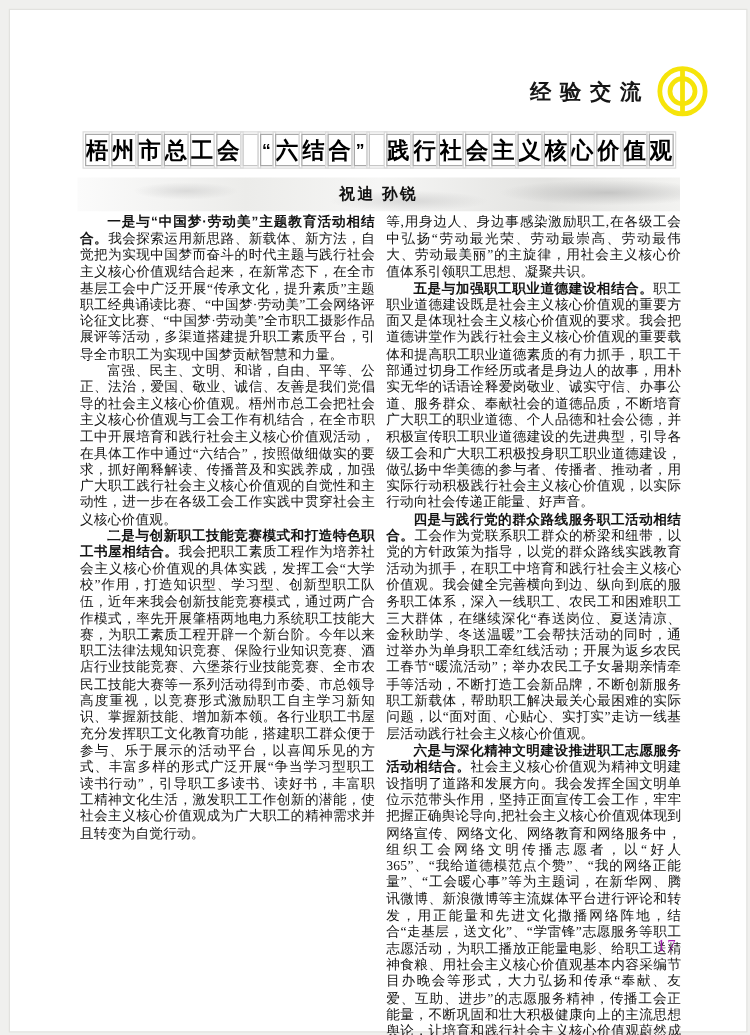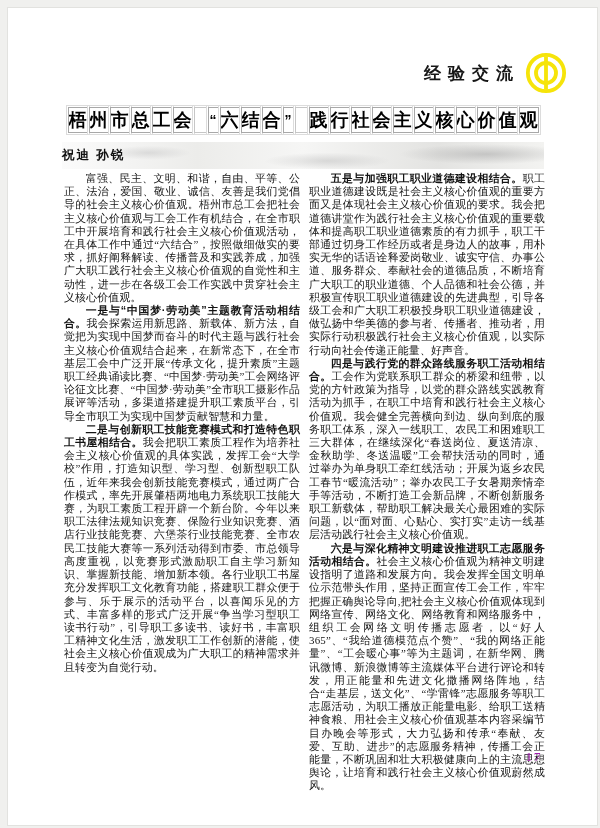--- a/index.html
+++ b/index.html
@@ -53,21 +53,21 @@
     line-height: 24px;
     text-align: center;
     overflow: hidden;
   }
   .tile.quote { width: 11px; font-size: 14px; }
   .tile.empty { width: 13px; border-color: #c6c6c6; }
   
   .authors-band {
     position: absolute;
     left: 54px; top: 134px; width: 482px; height: 27px;
-    display: flex; align-items: center; 
+    display: flex; align-items: center; justify-content: center;
     background:
       radial-gradient(ellipse 60px 10px at 18% 40%, rgba(190,190,190,.45), rgba(190,190,190,0) 70%),
       radial-gradient(ellipse 90px 12px at 55% 70%, rgba(175,175,175,.4), rgba(175,175,175,0) 70%),
       radial-gradient(ellipse 120px 14px at 88% 45%, rgba(160,160,160,.5), rgba(160,160,160,0) 72%),
       linear-gradient(90deg, #fbfbfb 0%, #ececea 28%, #f6f6f5 50%, #e3e3e1 78%, #f3f3f1 100%);
   }
   .authors {
     font-size: 12.5px;
     font-weight: bold;
     letter-spacing: 2px;
@@ -144,25 +144,26 @@
       <span class="tile">值</span>
       <span class="tile">观</span>
     </div>
 
   <div class="authors-band">
     <span class="authors">祝迪  孙锐</span>
   </div>
 
   <div class="columns">
     <div class="col" id="col-left">
+        <p><span class="lead">一是与“中国梦·劳动美”主题教育活动相结合。</span>我会探索运用新思路、新载体、新方法，自觉把为实现中国梦而奋斗的时代主题与践行社会主义核心价值观结合起来，在新常态下，在全市基层工会中广泛开展“传承文化，提升素质”主题职工经典诵读比赛、“中国梦·劳动美”工会网络评论征文比赛、“中国梦·劳动美”全市职工摄影作品展评等活动，多渠道搭建提升职工素质平台，引导全市职工为实现中国梦贡献智慧和力量。</p>
         <p>富强、民主、文明、和谐，自由、平等、公正、法治，爱国、敬业、诚信、友善是我们党倡导的社会主义核心价值观。梧州市总工会把社会主义核心价值观与工会工作有机结合，在全市职工中开展培育和践行社会主义核心价值观活动，在具体工作中通过“六结合”，按照做细做实的要求，抓好阐释解读、传播普及和实践养成，加强广大职工践行社会主义核心价值观的自觉性和主动性，进一步在各级工会工作实践中贯穿社会主义核心价值观。</p>
-        <p><span class="lead">一是与“中国梦·劳动美”主题教育活动相结合。</span>我会探索运用新思路、新载体、新方法，自觉把为实现中国梦而奋斗的时代主题与践行社会主义核心价值观结合起来，在新常态下，在全市基层工会中广泛开展“传承文化，提升素质”主题职工经典诵读比赛、“中国梦·劳动美”工会网络评论征文比赛、“中国梦·劳动美”全市职工摄影作品展评等活动，多渠道搭建提升职工素质平台，引导全市职工为实现中国梦贡献智慧和力量。</p>
         <p><span class="lead">二是与创新职工技能竞赛模式和打造特色职工书屋相结合。</span>我会把职工素质工程作为培养社会主义核心价值观的具体实践，发挥工会“大学校”作用，打造知识型、学习型、创新型职工队伍，近年来我会创新技能竞赛模式，通过两广合作模式，率先开展肇梧两地电力系统职工技能大赛，为职工素质工程开辟一个新台阶。今年以来职工法律法规知识竞赛、保险行业知识竞赛、酒店行业技能竞赛、六堡茶行业技能竞赛、全市农民工技能大赛等一系列活动得到市委、市总领导高度重视，以竞赛形式激励职工自主学习新知识、掌握新技能、增加新本领。各行业职工书屋充分发挥职工文化教育功能，搭建职工群众便于参与、乐于展示的活动平台，以喜闻乐见的方式、丰富多样的形式广泛开展“争当学习型职工读书行动”，引导职工多读书、读好书，丰富职工精神文化生活，激发职工工作创新的潜能，使社会主义核心价值观成为广大职工的精神需求并且转变为自觉行动。</p>
       </div>
     <div class="col" id="col-right">
+        <p class="no-indent">等,用身边人、身边事感染激励职工,在各级工会中弘扬“劳动最光荣、劳动最崇高、劳动最伟大、劳动最美丽”的主旋律，用社会主义核心价值体系引领职工思想、凝聚共识。</p>
         <p><span class="lead">五是与加强职工职业道德建设相结合。</span>职工职业道德建设既是社会主义核心价值观的重要方面又是体现社会主义核心价值观的要求。我会把道德讲堂作为践行社会主义核心价值观的重要载体和提高职工职业道德素质的有力抓手，职工干部通过切身工作经历或者是身边人的故事，用朴实无华的话语诠释爱岗敬业、诚实守信、办事公道、服务群众、奉献社会的道德品质，不断培育广大职工的职业道德、个人品德和社会公德，并积极宣传职工职业道德建设的先进典型，引导各级工会和广大职工积极投身职工职业道德建设，做弘扬中华美德的参与者、传播者、推动者，用实际行动积极践行社会主义核心价值观，以实际行动向社会传递正能量、好声音。</p>
         <p><span class="lead">四是与践行党的群众路线服务职工活动相结合。</span>工会作为党联系职工群众的桥梁和纽带，以党的方针政策为指导，以党的群众路线实践教育活动为抓手，在职工中培育和践行社会主义核心价值观。我会健全完善横向到边、纵向到底的服务职工体系，深入一线职工、农民工和困难职工三大群体，在继续深化“春送岗位、夏送清凉、金秋助学、冬送温暖”工会帮扶活动的同时，通过举办为单身职工牵红线活动；开展为返乡农民工春节“暖流活动”；举办农民工子女暑期亲情牵手等活动，不断打造工会新品牌，不断创新服务职工新载体，帮助职工解决最关心最困难的实际问题，以“面对面、心贴心、实打实”走访一线基层活动践行社会主义核心价值观。</p>
         <p><span class="lead">六是与深化精神文明建设推进职工志愿服务活动相结合。</span>社会主义核心价值观为精神文明建设指明了道路和发展方向。我会发挥全国文明单位示范带头作用，坚持正面宣传工会工作，牢牢把握正确舆论导向,把社会主义核心价值观体现到网络宣传、网络文化、网络教育和网络服务中，组织工会网络文明传播志愿者，以“好人365”、“我给道德模范点个赞”、“我的网络正能量”、“工会暖心事”等为主题词，在新华网、腾讯微博、新浪微博等主流媒体平台进行评论和转发，用正能量和先进文化撒播网络阵地，结合“走基层，送文化”、“学雷锋”志愿服务等职工志愿活动，为职工播放正能量电影、给职工送精神食粮、用社会主义核心价值观基本内容采编节目办晚会等形式，大力弘扬和传承“奉献、友爱、互助、进步”的志愿服务精神，传播工会正能量，不断巩固和壮大积极健康向上的主流思想舆论，让培育和践行社会主义核心价值观蔚然成风。</p>
       </div>
   </div>
 
   <div class="page-number">17</div>
 
 </div>
 

